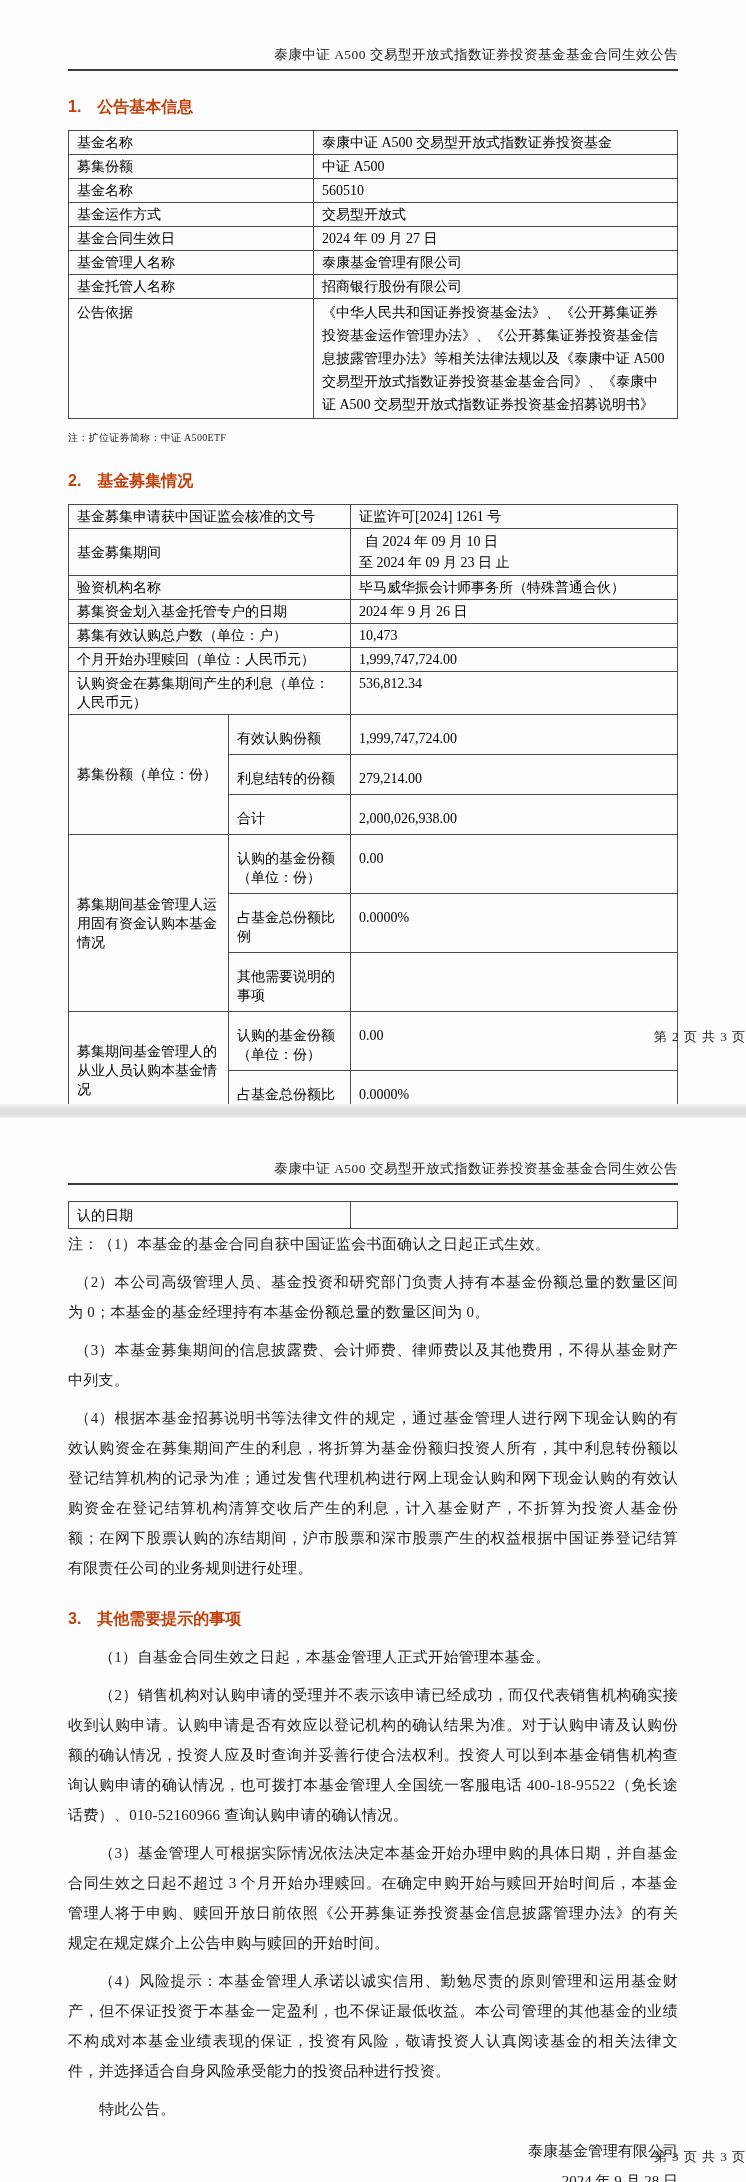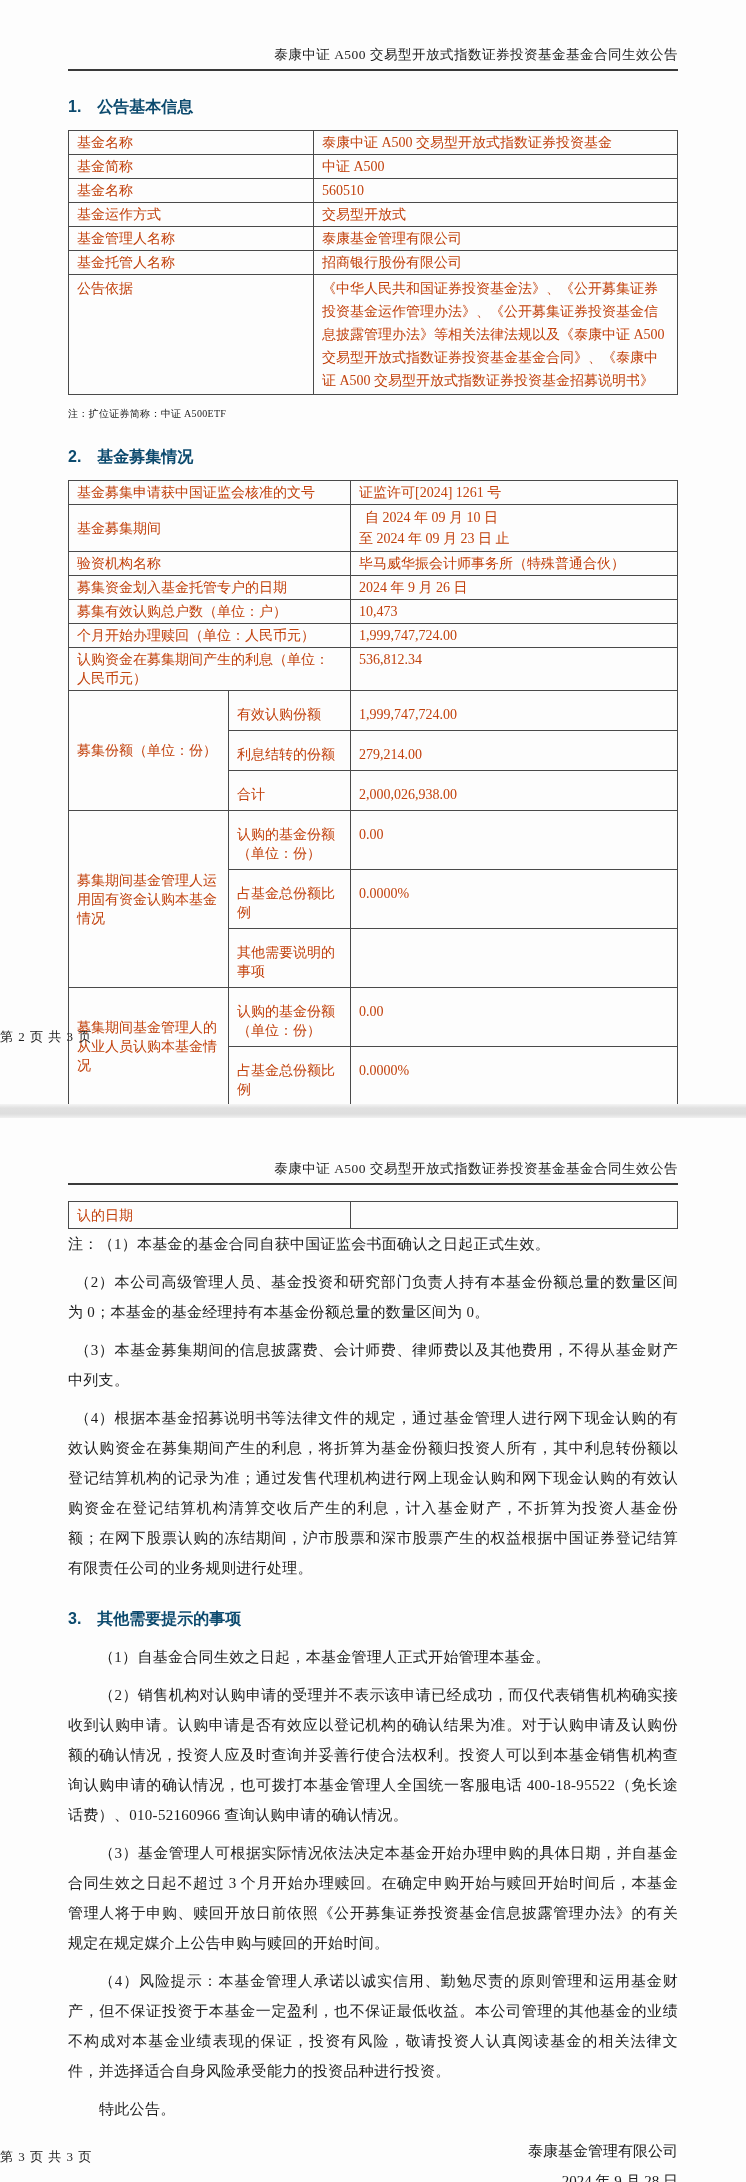--- a/index.html
+++ b/index.html
@@ -11,42 +11,42 @@
   .page{position:relative;width:746px;background:#fdfdfd;overflow:hidden;}
   .page-2{height:1104px;}
   .page-3{height:1064px;}
   .page-sep{height:14px;background:linear-gradient(#f4f4f4,#e0e0e0 30%,#dedede 70%,#f0f0f0);}
   .content{padding:0 68px;}
 
   .doc-header{padding-top:46px;border-bottom:2px solid #3a3a3a;}
   .page-3 .doc-header{padding-top:42px;}
   .doc-header .ht{display:block;text-align:right;font-size:13.5px;letter-spacing:.5px;padding-bottom:5px;color:#222;}
 
-  .sec-title{margin:26px 0 12px 0;font-family:"Liberation Sans","DejaVu Sans",sans-serif;font-weight:bold;font-size:16px;color:#0c4a6e;}
+  .sec-title{margin:26px 0 12px 0;font-family:"Liberation Sans","DejaVu Sans",sans-serif;font-weight:bold;font-size:16px;color:#c2410c;}
   .sec-title .num{margin-right:16px;}
 
-  table{width:100%;border-collapse:collapse;font-size:14px;color:#c2410c;table-layout:fixed;}
+  table{width:100%;border-collapse:collapse;font-size:14px;color:#000000;table-layout:fixed;}
   td{border:1px solid #4a4a4a;padding:2px 8px;line-height:19px;vertical-align:middle;word-break:break-all;}
   .lh23{line-height:23px;}
   .two-line-val div{line-height:21px;}
   .two-line-val .l1{padding-left:6px;}
   .grp{vertical-align:middle;}
   .subpad{padding-top:14px;padding-bottom:6px;}
 
   .note{font-size:10px;margin-top:12px;letter-spacing:.3px;}
 
   .para{font-size:15px;line-height:30px;text-align:justify;letter-spacing:.3px;margin:0 0 8px 0;}
   .indent2{text-indent:31px;}
   .indent-half{text-indent:7px;}
   .notes-block{margin-top:0;}
   .cont-table{margin-top:16px;}
 
   .signature{margin-top:12px;text-align:right;font-size:15px;line-height:30px;}
 
-  .page-footer{position:absolute;left:0;right:0;text-align:left;font-size:13px;color:#222;letter-spacing:1px;}
+  .page-footer{position:absolute;left:0;right:0;text-align:right;font-size:13px;color:#222;letter-spacing:1px;}
   .page-2 .page-footer{bottom:58px;}
   .page-3 .page-footer{bottom:16px;}
 </style>
 </head>
 <body>
 
 <div class="page page-2">
   <div class="content">
 
     <div class="doc-header">
@@ -61,30 +61,34 @@
       <colgroup>
           <col style="width:245px">
           <col>
         </colgroup>
       <tbody>
           <tr>
         <td>基金名称</td>
         <td>泰康中证 A500 交易型开放式指数证券投资基金</td>
       </tr>
       <tr>
-        <td>基金简称</td>
+        <td>募集份额</td>
         <td>中证 A500</td>
       </tr>
       <tr>
         <td>基金名称</td>
         <td>560510</td>
       </tr>
       <tr>
         <td>基金运作方式</td>
         <td>交易型开放式</td>
+      </tr>
+      <tr>
+        <td>基金合同生效日</td>
+        <td>2024 年 09 月 27 日</td>
       </tr>
       <tr>
         <td>基金管理人名称</td>
         <td>泰康基金管理有限公司</td>
       </tr>
       <tr>
         <td>基金托管人名称</td>
         <td>招商银行股份有限公司</td>
       </tr>
       <tr>

